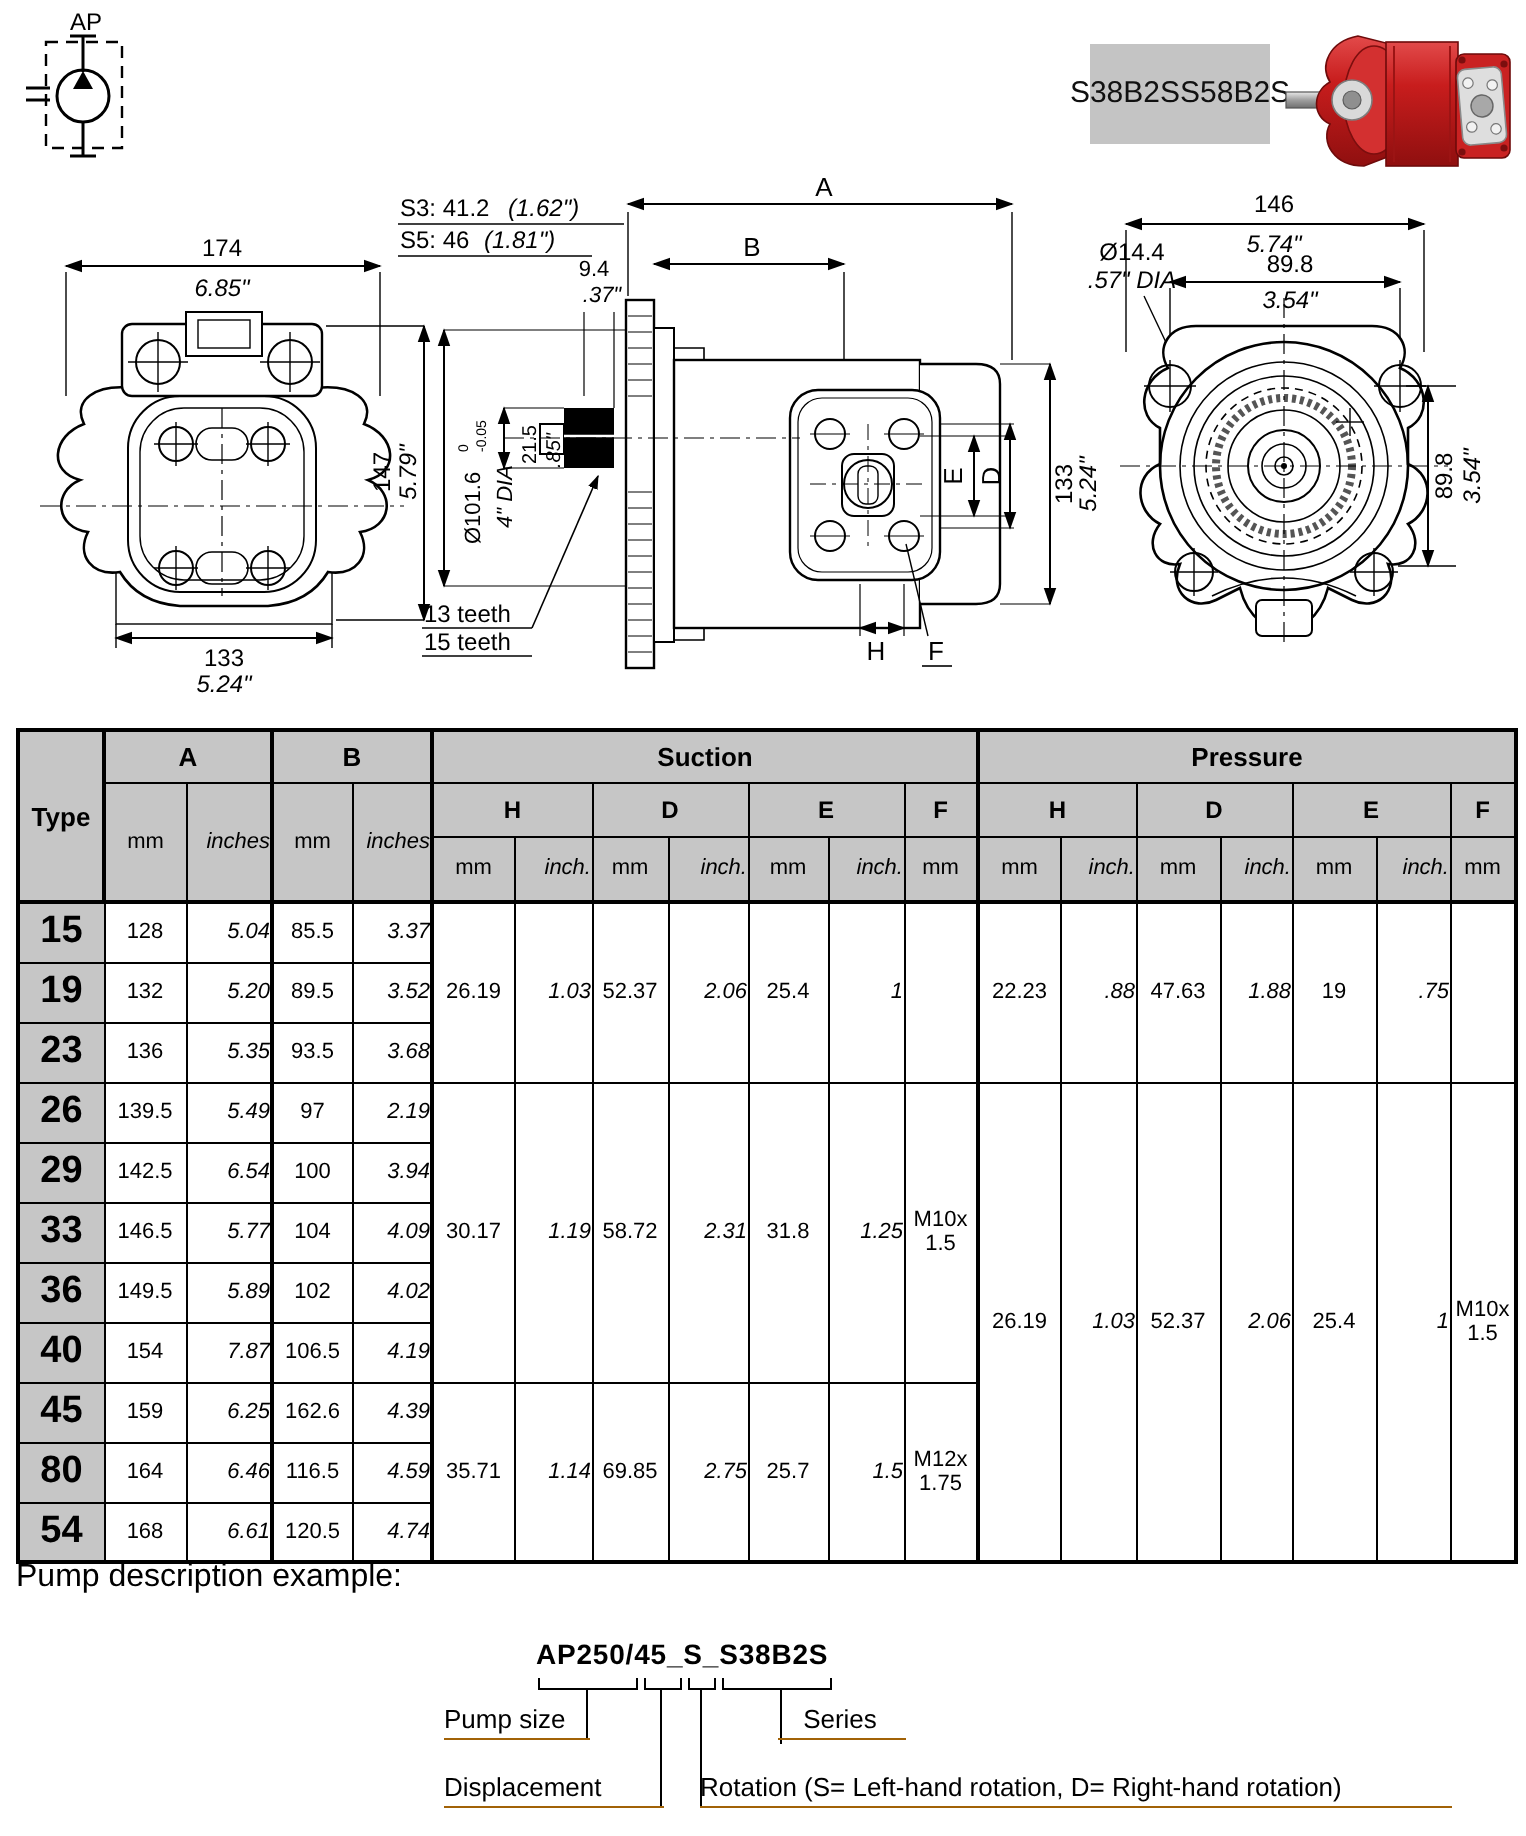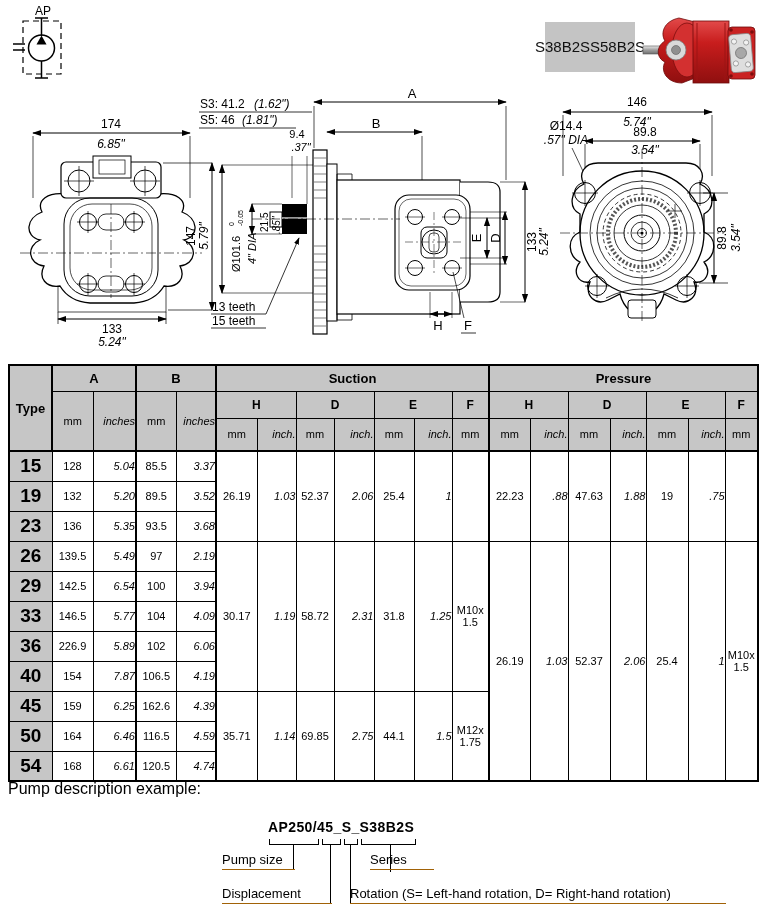--- a/index.html
+++ b/index.html
@@ -449,49 +449,49 @@
       </tr>
       <tr class="body-row">
         <td class="type">33</td>
         <td>146.5</td>
         <td class="it">5.77</td>
         <td class="bl2">104</td>
         <td class="it">4.09</td>
       </tr>
       <tr class="body-row">
         <td class="type">36</td>
-        <td>226.9</td>
+        <td>149.5</td>
         <td class="it">5.89</td>
         <td class="bl2">102</td>
-        <td class="it">6.06</td>
+        <td class="it">4.02</td>
       </tr>
       <tr class="body-row">
         <td class="type">40</td>
         <td>154</td>
         <td class="it">7.87</td>
         <td class="bl2">106.5</td>
         <td class="it">4.19</td>
       </tr>
       <tr class="body-row">
         <td class="type">45</td>
         <td>159</td>
         <td class="it">6.25</td>
         <td class="bl2">162.6</td>
         <td class="it">4.39</td>
         <td class="bl2" rowspan="3">35.71</td>
         <td class="it" rowspan="3">1.14</td>
         <td rowspan="3">69.85</td>
         <td class="it" rowspan="3">2.75</td>
-        <td rowspan="3">44.1</td>
+        <td rowspan="3">25.7</td>
         <td class="it" rowspan="3">1.5</td>
         <td rowspan="3">M12x
 1.75</td>
       </tr>
       <tr class="body-row">
-        <td class="type">50</td>
+        <td class="type">80</td>
         <td>164</td>
         <td class="it">6.46</td>
         <td class="bl2">116.5</td>
         <td class="it">4.59</td>
       </tr>
       <tr class="body-row">
         <td class="type">54</td>
         <td>168</td>
         <td class="it">6.61</td>
         <td class="bl2">120.5</td>
@@ -505,14 +505,14 @@
 <div class="bracket" style="left:269px;width:48px"></div>
 <div class="bracket" style="left:322px;width:17px"></div>
 <div class="bracket" style="left:344px;width:12px"></div>
 <div class="bracket" style="left:361px;width:53px"></div>
 <div class="vline" style="left:293px;height:26px"></div>
 <div class="vline" style="left:330px;height:60px"></div>
 <div class="vline" style="left:350px;height:60px"></div>
 <div class="vline" style="left:390px;height:28px"></div>
 <div class="lbl" style="left:222px;top:852px;width:71px">Pump size</div>
 <div class="lbl" style="left:222px;top:886px;width:108px">Displacement</div>
-<div class="lbl" style="left:370px;top:852px;width:62px;">Series</div>
+<div class="lbl" style="left:389px;top:852px;width:62px;text-align:center">Series</div>
 <div class="lbl" style="left:350px;top:886px;width:374px">Rotation (S= Left-hand rotation, D= Right-hand rotation)</div>
 
 </body></html>

